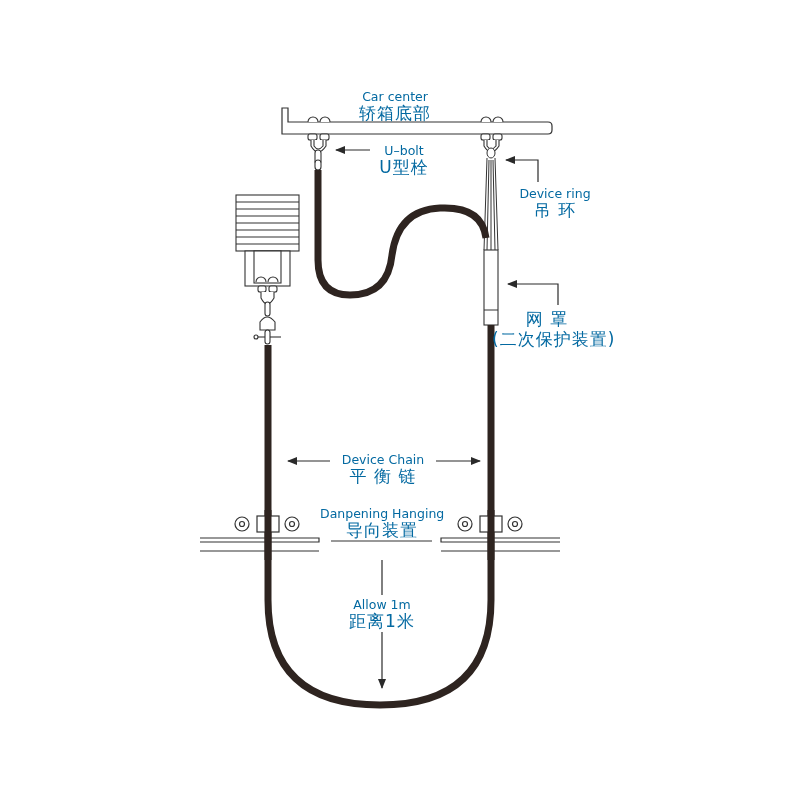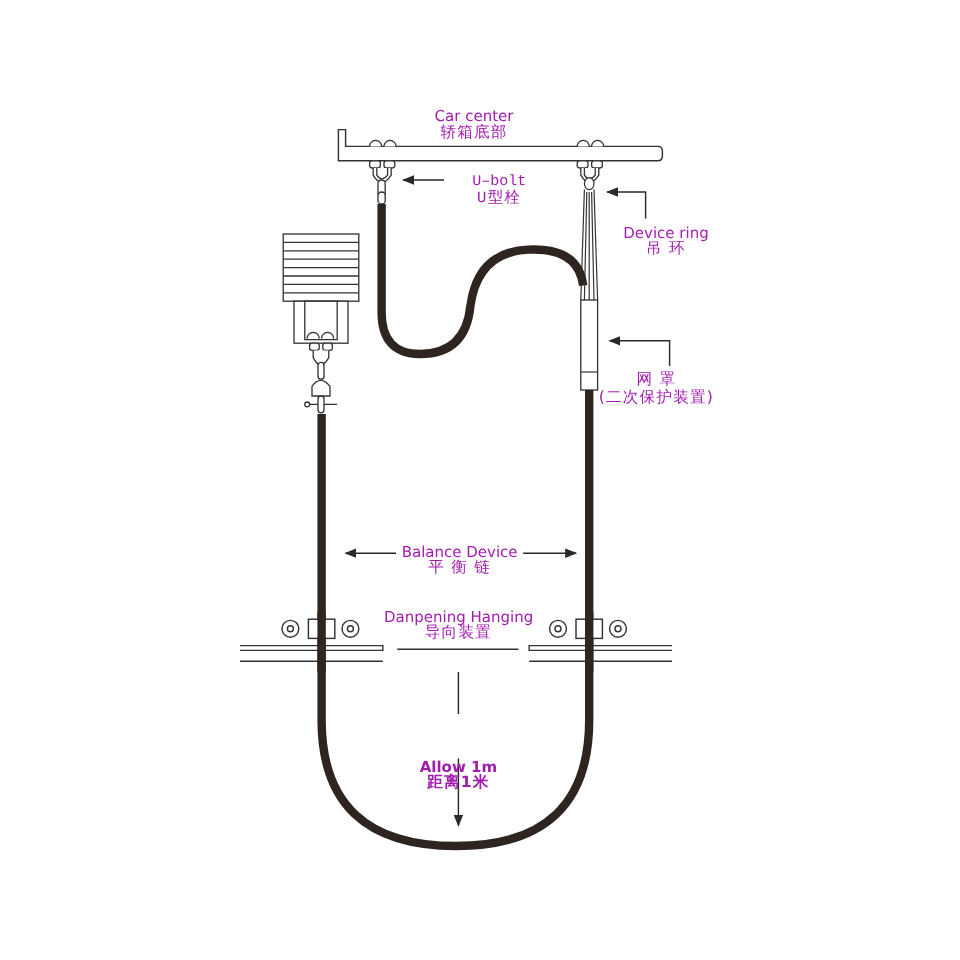--- a/index.html
+++ b/index.html
@@ -1,22 +1,22 @@
 <!DOCTYPE html>
 <html><head>
   <meta charset="utf-8">
   <style>
     html, body { margin: 0; padding: 0; background: #ffffff; }
     body { width: 800px; height: 800px; position: relative; overflow: hidden;
            font-family: "DejaVu Sans", "Liberation Sans", sans-serif; }
     svg { position: absolute; left: 0; top: 0; }
-    .lbl { position: absolute; text-align: center; color: #a21caf;
+    .lbl { position: absolute; text-align: center; color: #0369a1;
            font-family: "DejaVu Sans", "Liberation Sans", sans-serif; line-height: 1.15; }
     .en { font-size: 12.5px; white-space: nowrap; }
-    .zh { font-size: 13px; white-space: nowrap; letter-spacing: 1px; }
+    .zh { font-size: 17px; white-space: nowrap; letter-spacing: 1px; }
   </style>
 </head>
 <body>
 
 <svg width="800" height="800" viewBox="0 0 800 800">
   <defs>
     <marker id="arrowhead" markerWidth="10" markerHeight="8" refX="9" refY="4" orient="auto" markerUnits="userSpaceOnUse">
       <path d="M0,0 L10,4 L0,8 Z" fill="#2a2a2a"></path>
     </marker>
   </defs>
@@ -117,41 +117,41 @@
     <line x1="382" y1="560" x2="382" y2="595"></line>
     <line x1="382" y1="632" x2="382" y2="688" marker-end="url(#arrowhead)"></line>
   </g>
 </svg>
 
 <div class="lbl" style="left:330px; top:90px; width:130px;">
   <div class="en">Car center</div>
   <div class="zh">轿箱底部</div>
 </div>
 
-<div class="lbl" style="left:386px; top:144px; width:60px;font-family:Liberation Mono, monospace;">
+<div class="lbl" style="left:374px; top:144px; width:60px;">
   <div class="en">U–bolt</div>
   <div class="zh">U型栓</div>
 </div>
 
 <div class="lbl" style="left:505px; top:187px; width:100px;">
   <div class="en">Device ring</div>
   <div class="zh">吊 环</div>
 </div>
 
 <div class="lbl" style="left:492px; top:310px; width:110px;">
   <div class="zh">网 罩</div>
   <div class="zh">(二次保护装置)</div>
 </div>
 
 <div class="lbl" style="left:325px; top:453px; width:116px;">
-  <div class="en">Balance Device</div>
+  <div class="en">Device Chain</div>
   <div class="zh">平 衡 链</div>
 </div>
 
 <div class="lbl" style="left:320px; top:507px; width:124px;">
   <div class="en">Danpening Hanging</div>
   <div class="zh">导向装置</div>
 </div>
 
-<div class="lbl" style="left:342px; top:632px; width:80px;font-weight:bold;">
+<div class="lbl" style="left:342px; top:598px; width:80px;">
   <div class="en">Allow 1m</div>
   <div class="zh">距离1米</div>
 </div>
 
 </body></html>

